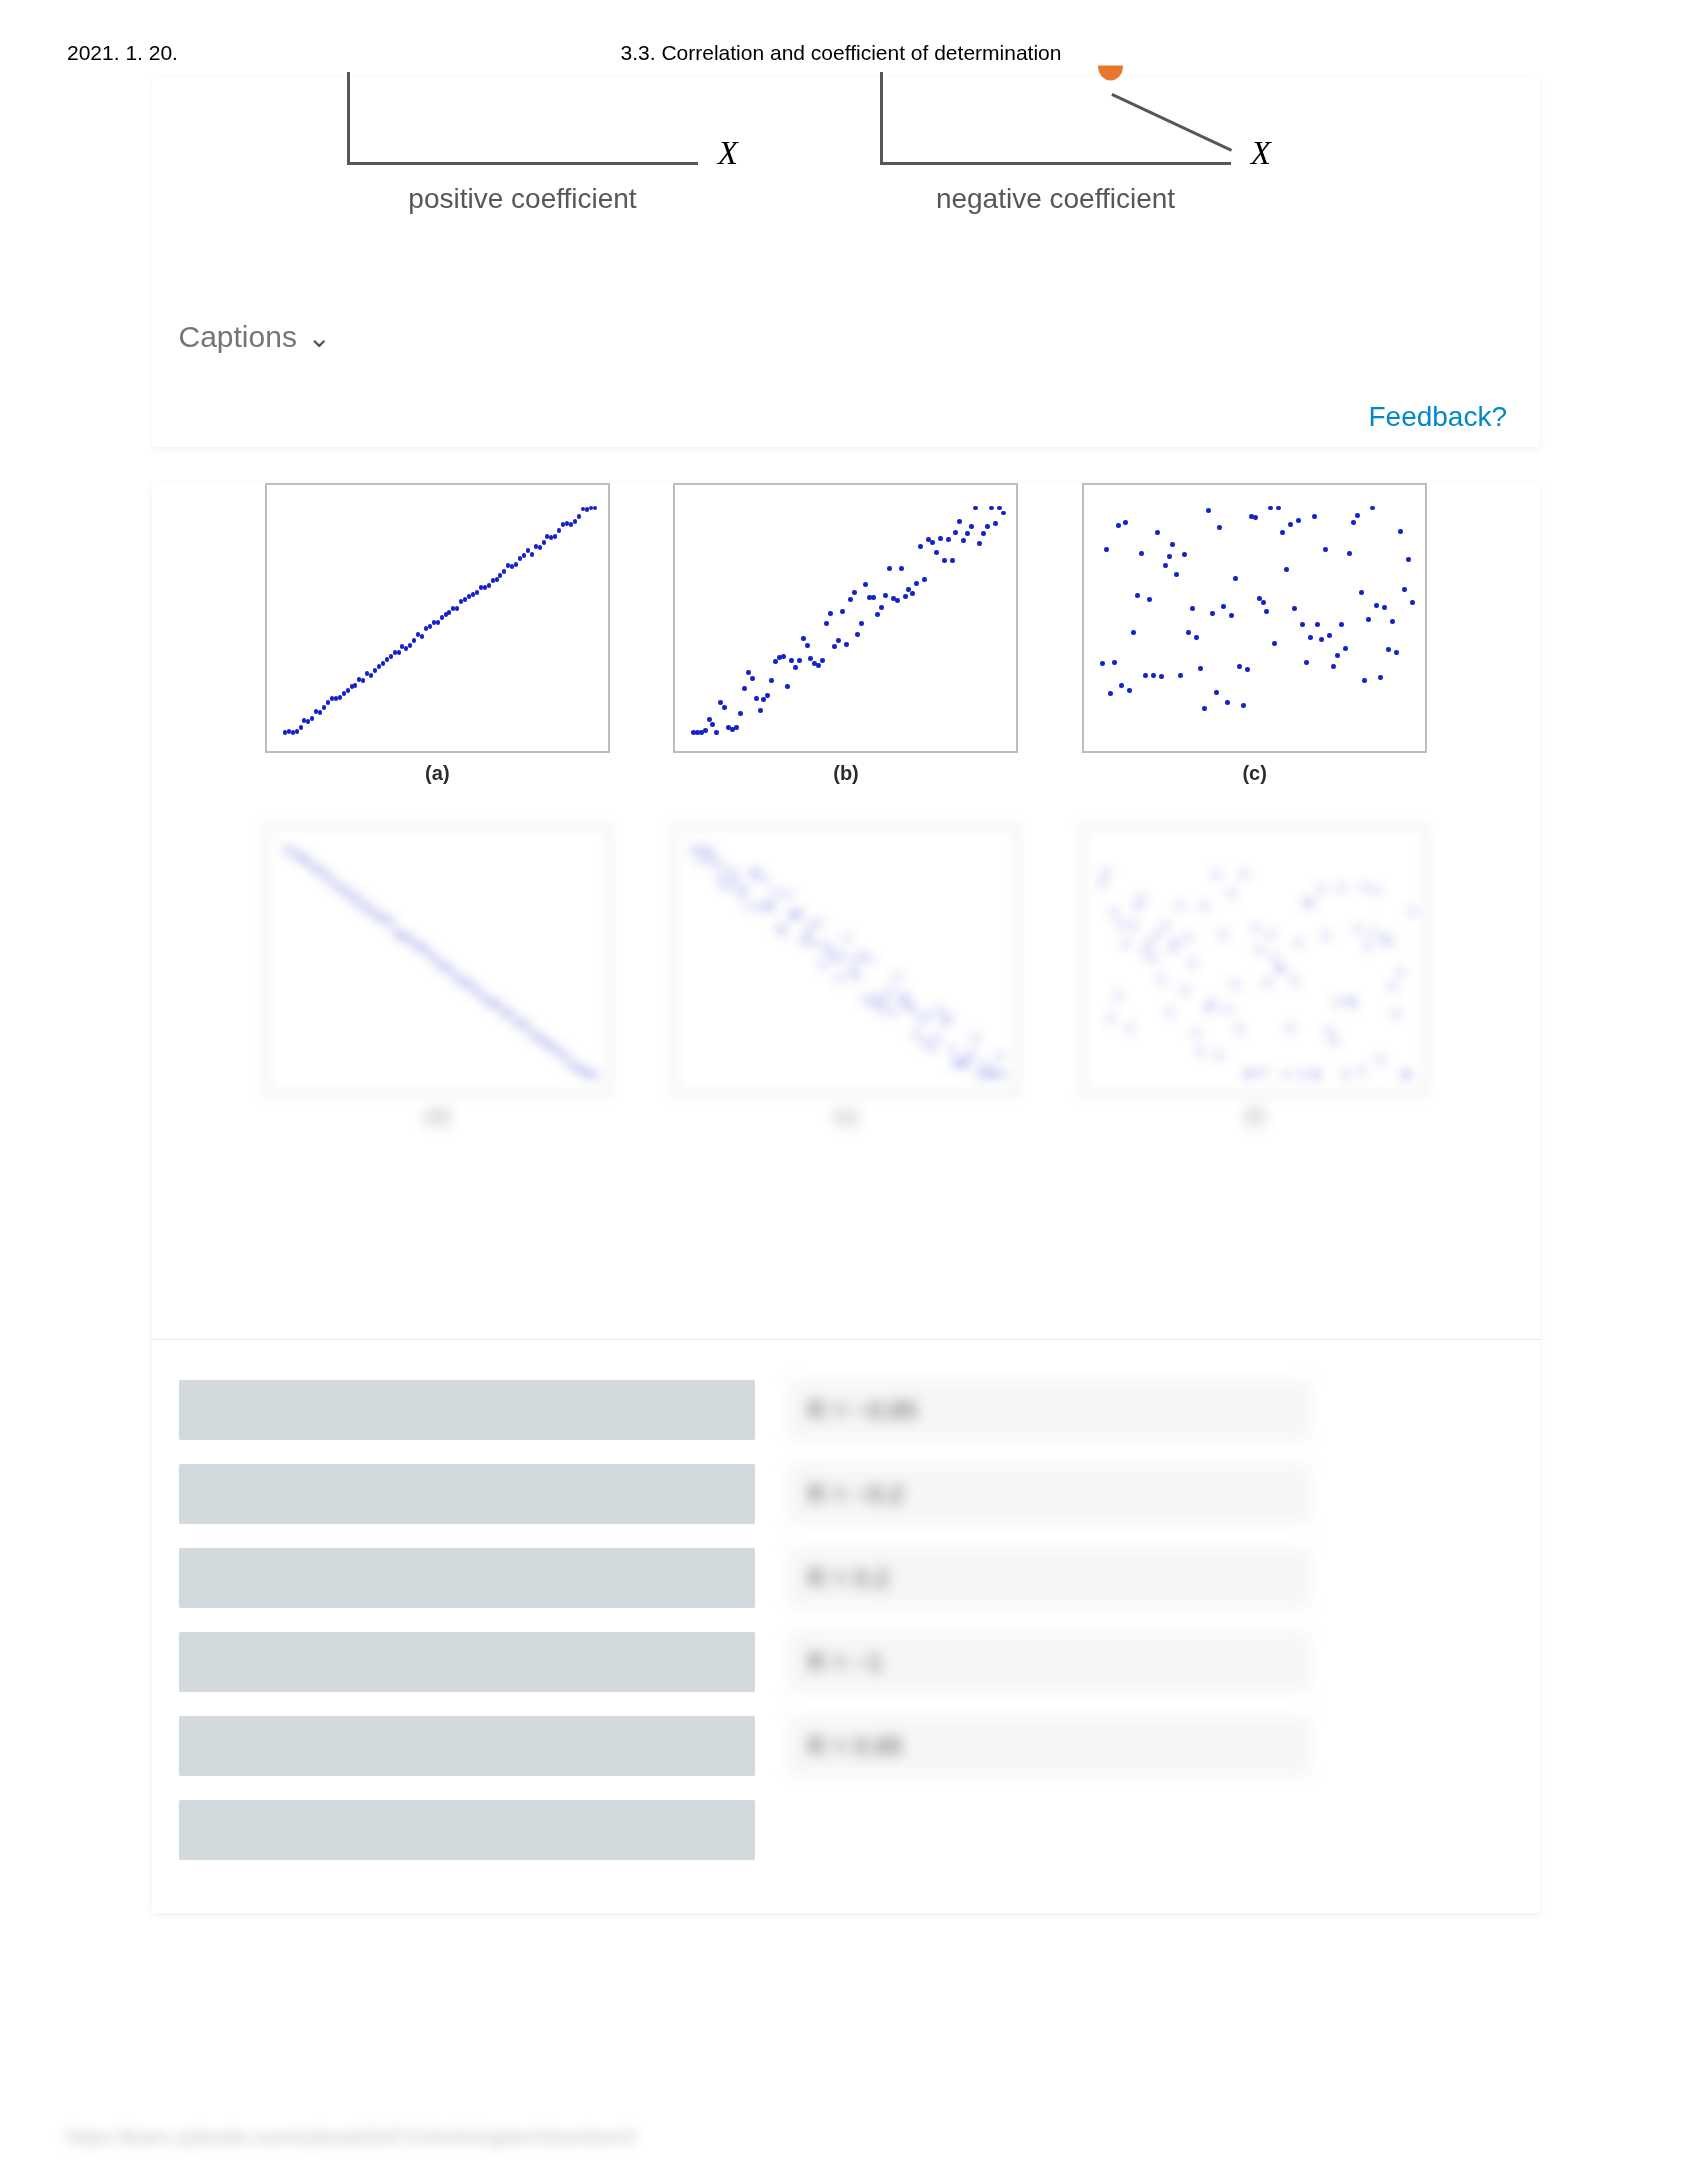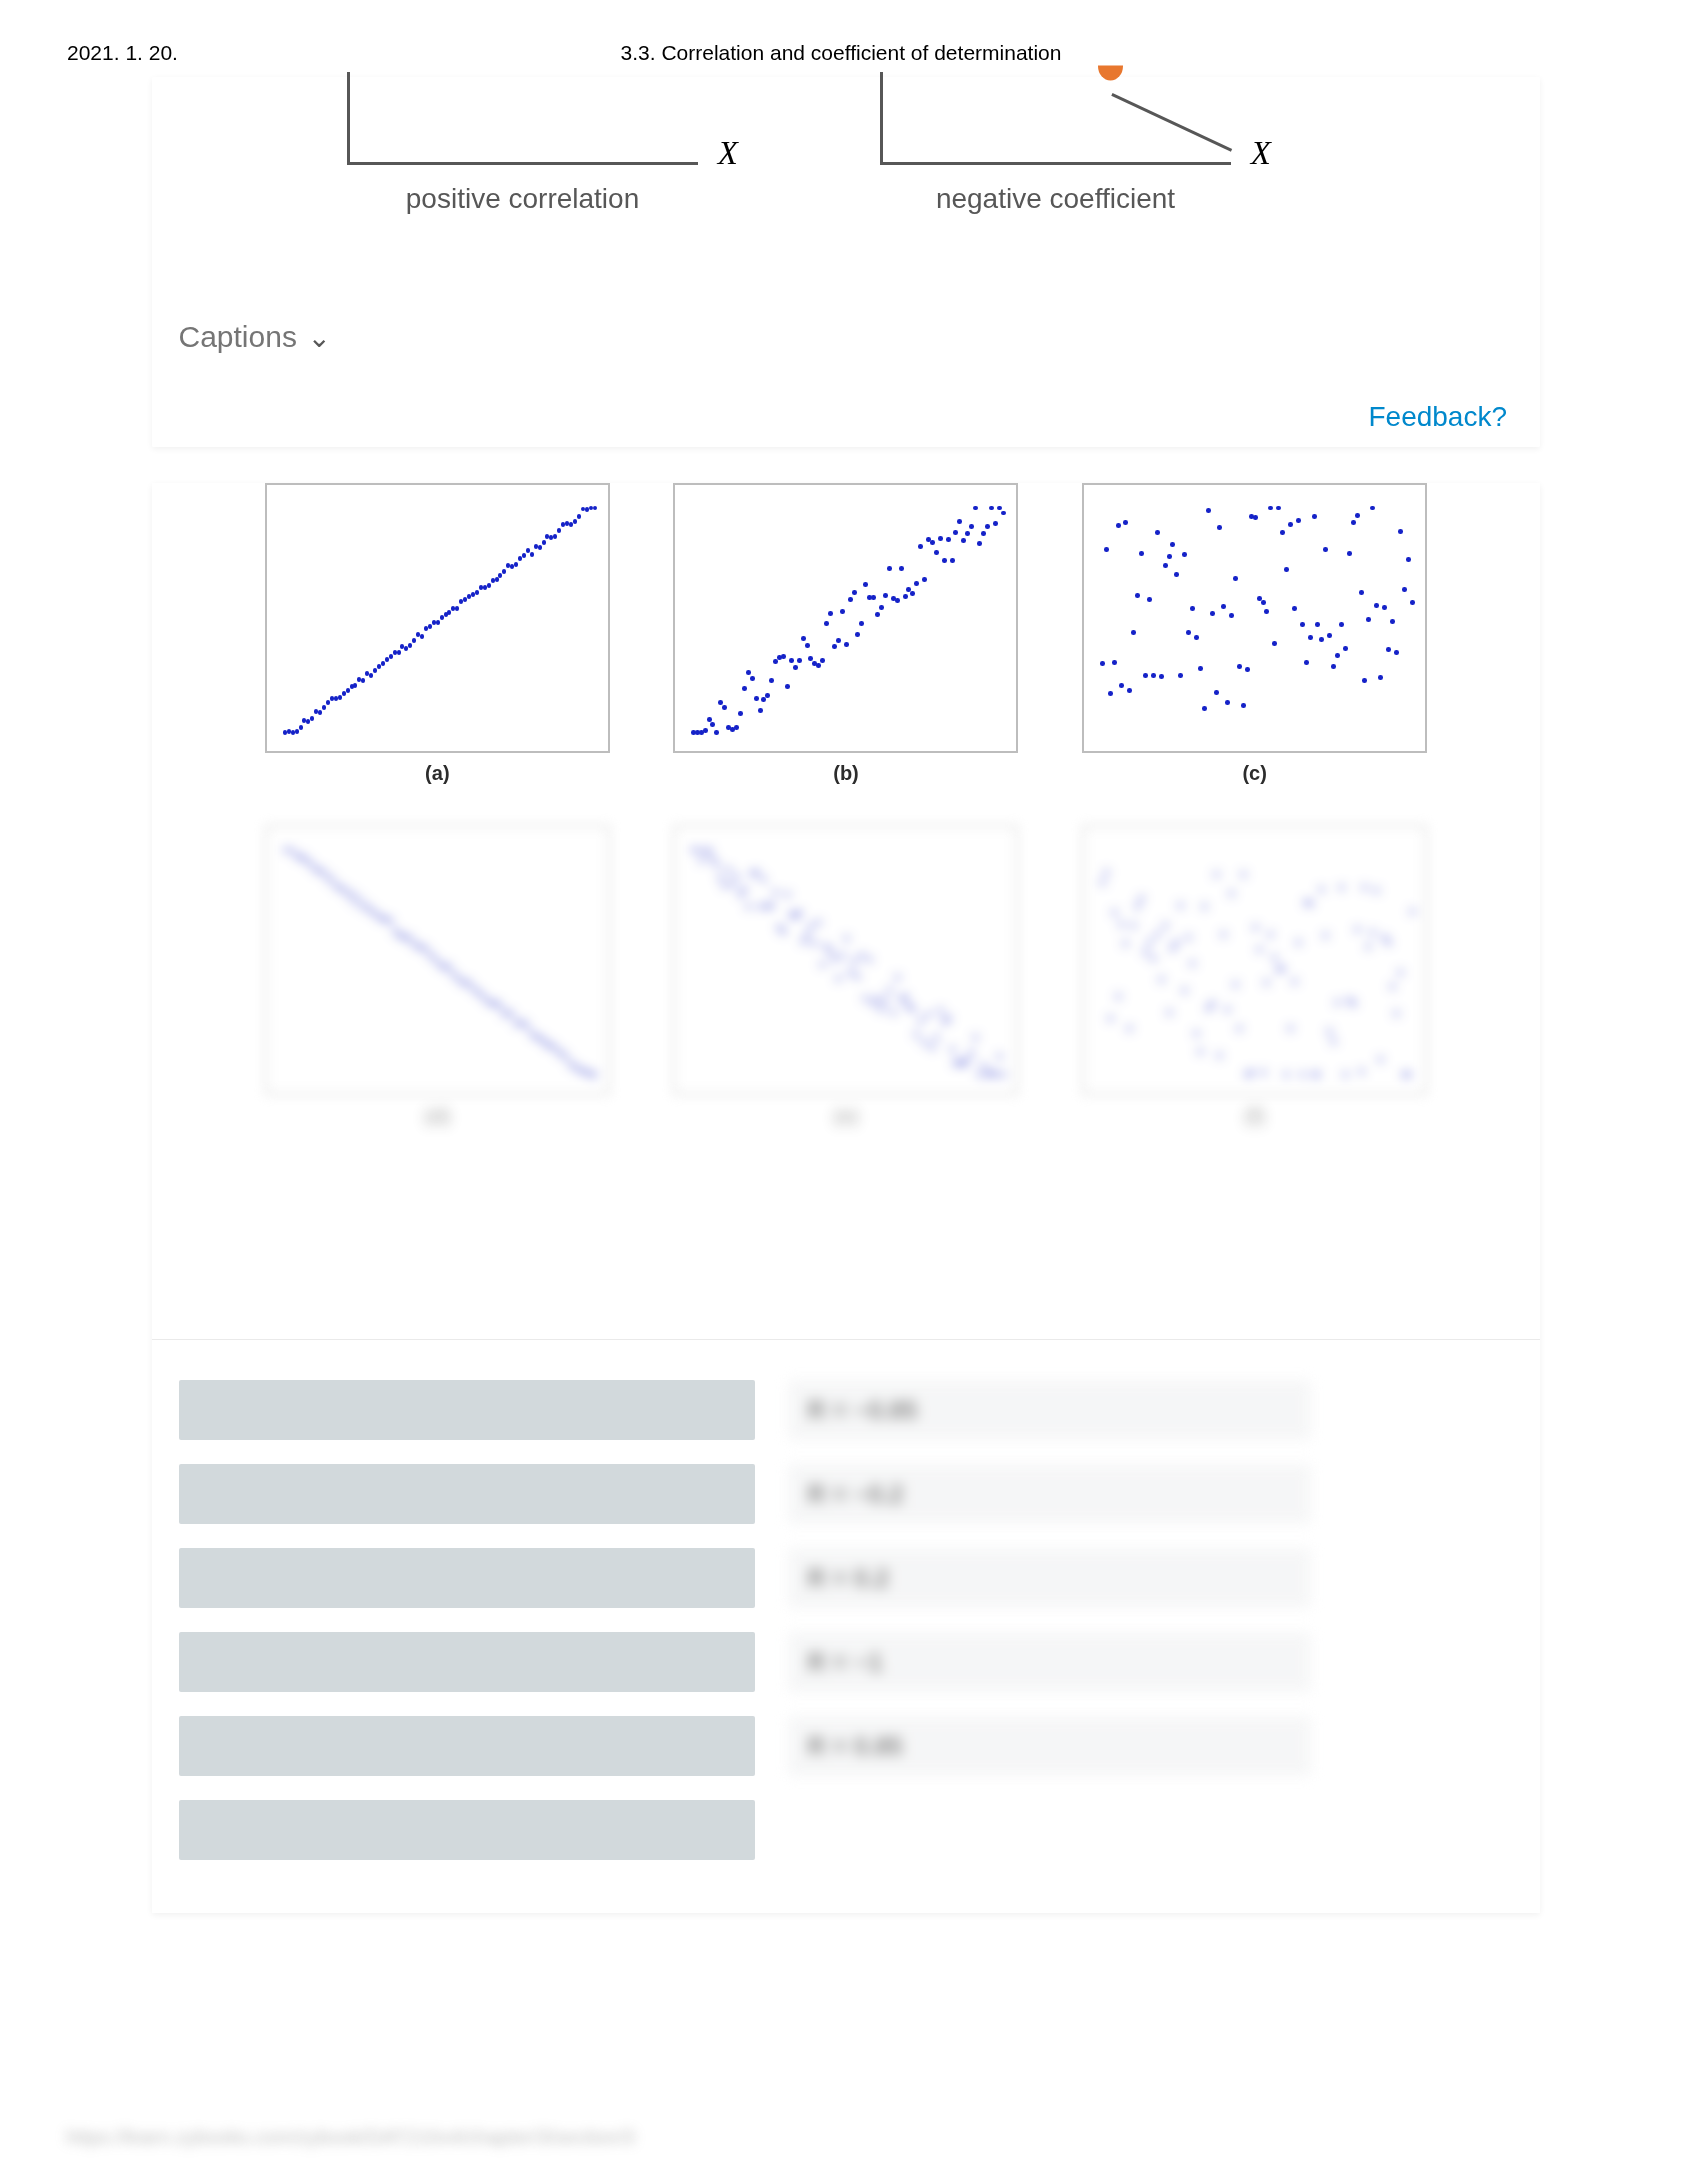--- a/index.html
+++ b/index.html
@@ -129,21 +129,21 @@
     <span>2021. 1. 20.</span>
     <span style="position:absolute; left:50%; transform:translateX(-50%);">3.3. Correlation and coefficient of determination</span>
     <span></span>
   </div>
 
   <div class="main-card">
     <div class="axes-wrap">
       <div class="axis-plot left">
         <div class="axis-box"></div>
         <div class="axis-label-x">X</div>
-        <div class="axis-caption">positive correlation</div>
+        <div class="axis-caption">positive coefficient</div>
       </div>
       <div class="axis-plot right">
         <div class="axis-box"></div>
         <div class="neg-dot"></div>
         <div class="neg-line"></div>
         <div class="axis-label-x">X</div>
         <div class="axis-caption">negative coefficient</div>
       </div>
     </div>
 

